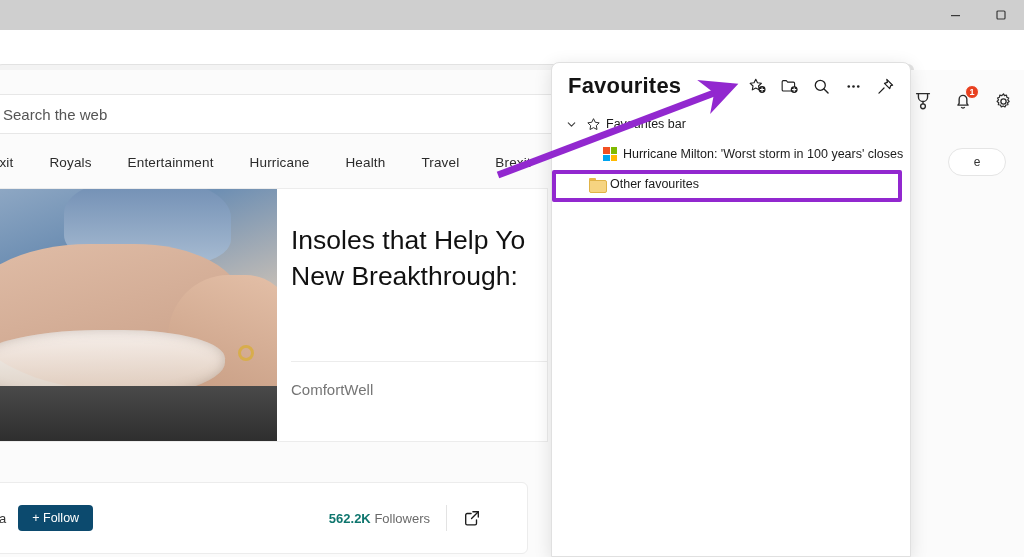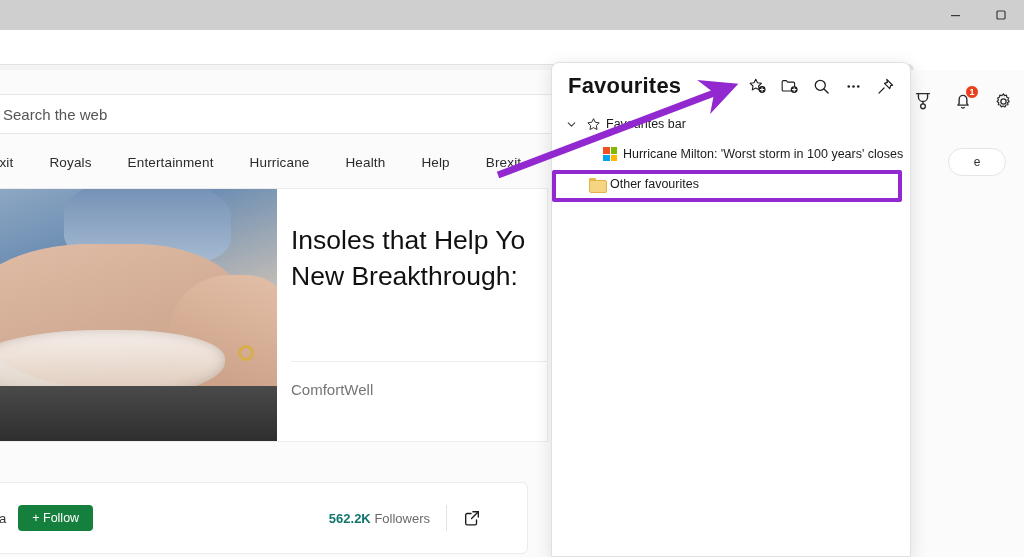--- a/index.html
+++ b/index.html
@@ -135,21 +135,21 @@
 
   
   .followbar {
     position: absolute; left: -10px; top: 412px;
     width: 538px; height: 72px; background: #ffffff;
     border: 1px solid #ececec; border-radius: 6px;
     display: flex; align-items: center;
   }
   .followbar .lead { font-size: 13px; color: #333; padding-left: 8px; }
   .followbtn {
-    margin-left: 12px; background: #15803d; color: #fff;
+    margin-left: 12px; background: #0c4a6e; color: #fff;
     border: 0; border-radius: 4px; height: 26px; padding: 0 14px;
     font-family: "Liberation Sans", sans-serif; font-size: 12.5px;
     display: flex; align-items: center; gap: 5px; cursor: pointer;
   }
   .followers { margin-left: auto; font-size: 13px; color: #6a6a6a; white-space: nowrap; }
   .followers b { color: #0f766e; }
   .fdivider { width: 1px; height: 26px; background: #e3e3e3; margin: 0 16px; }
   .extlink { color: #1b1b1b; margin-right: 46px; display: flex; align-items: center; }
 
   
@@ -319,21 +319,21 @@
         </svg>
       </div>
     </div>
 
     <div class="navrow">
       <div class="navitem">Brexit</div>
       <div class="navitem">Royals</div>
       <div class="navitem">Entertainment</div>
       <div class="navitem">Hurricane</div>
       <div class="navitem">Health</div>
-      <div class="navitem">Help</div>
+      <div class="navitem">Travel</div>
       <div class="navitem">Brexit</div>
       <div class="navitem">Food</div>
     </div>
     <div class="nav-pill">e</div>
 
     <div class="adcard">
       <div class="adphoto">
         <div class="sky"></div>
           <div class="denim"></div>
           <div class="foot"></div>

